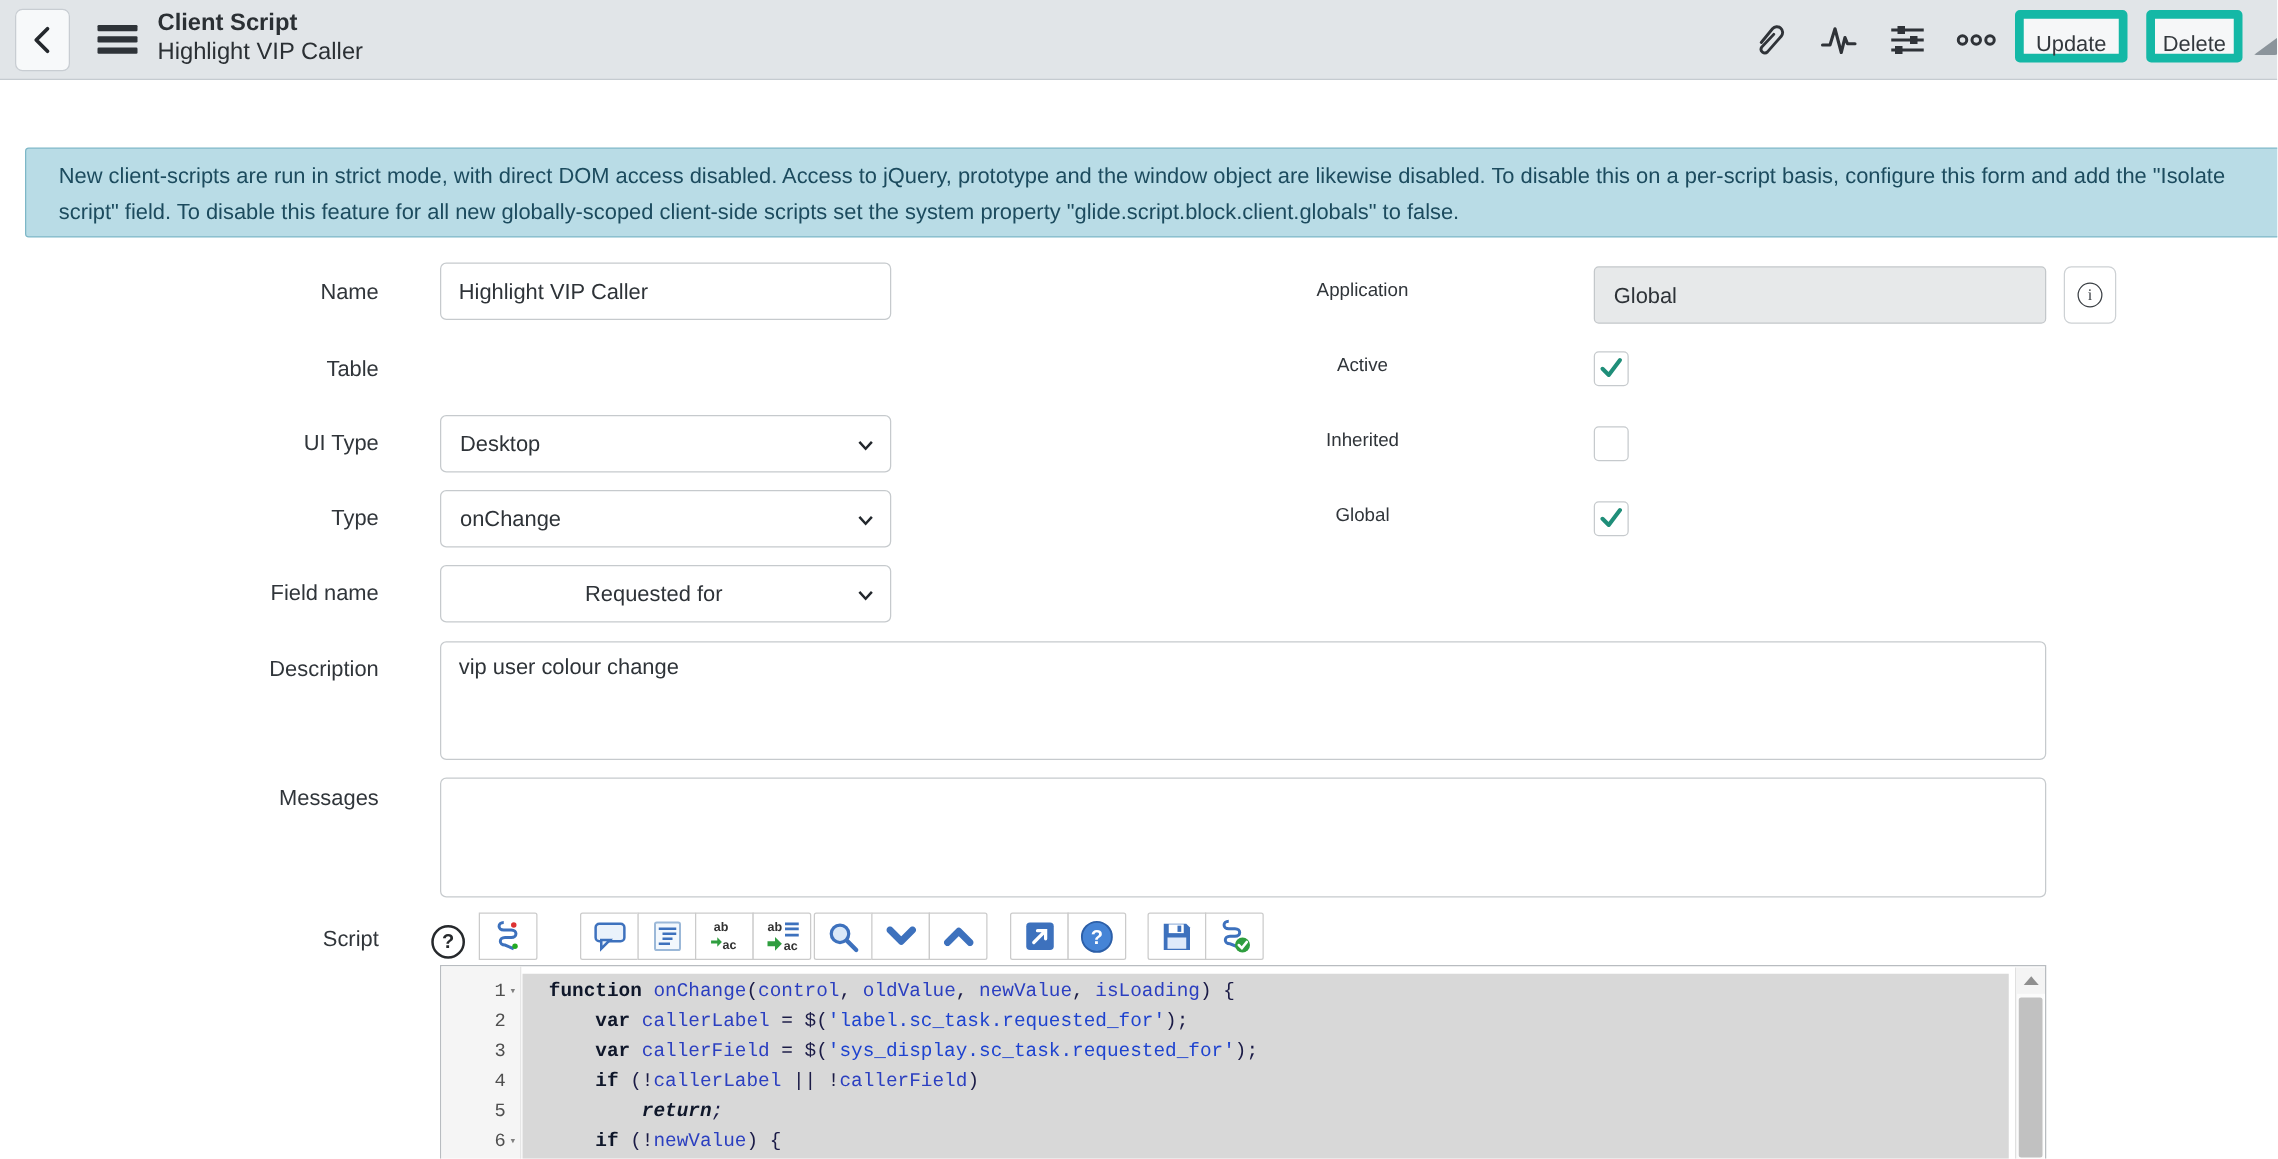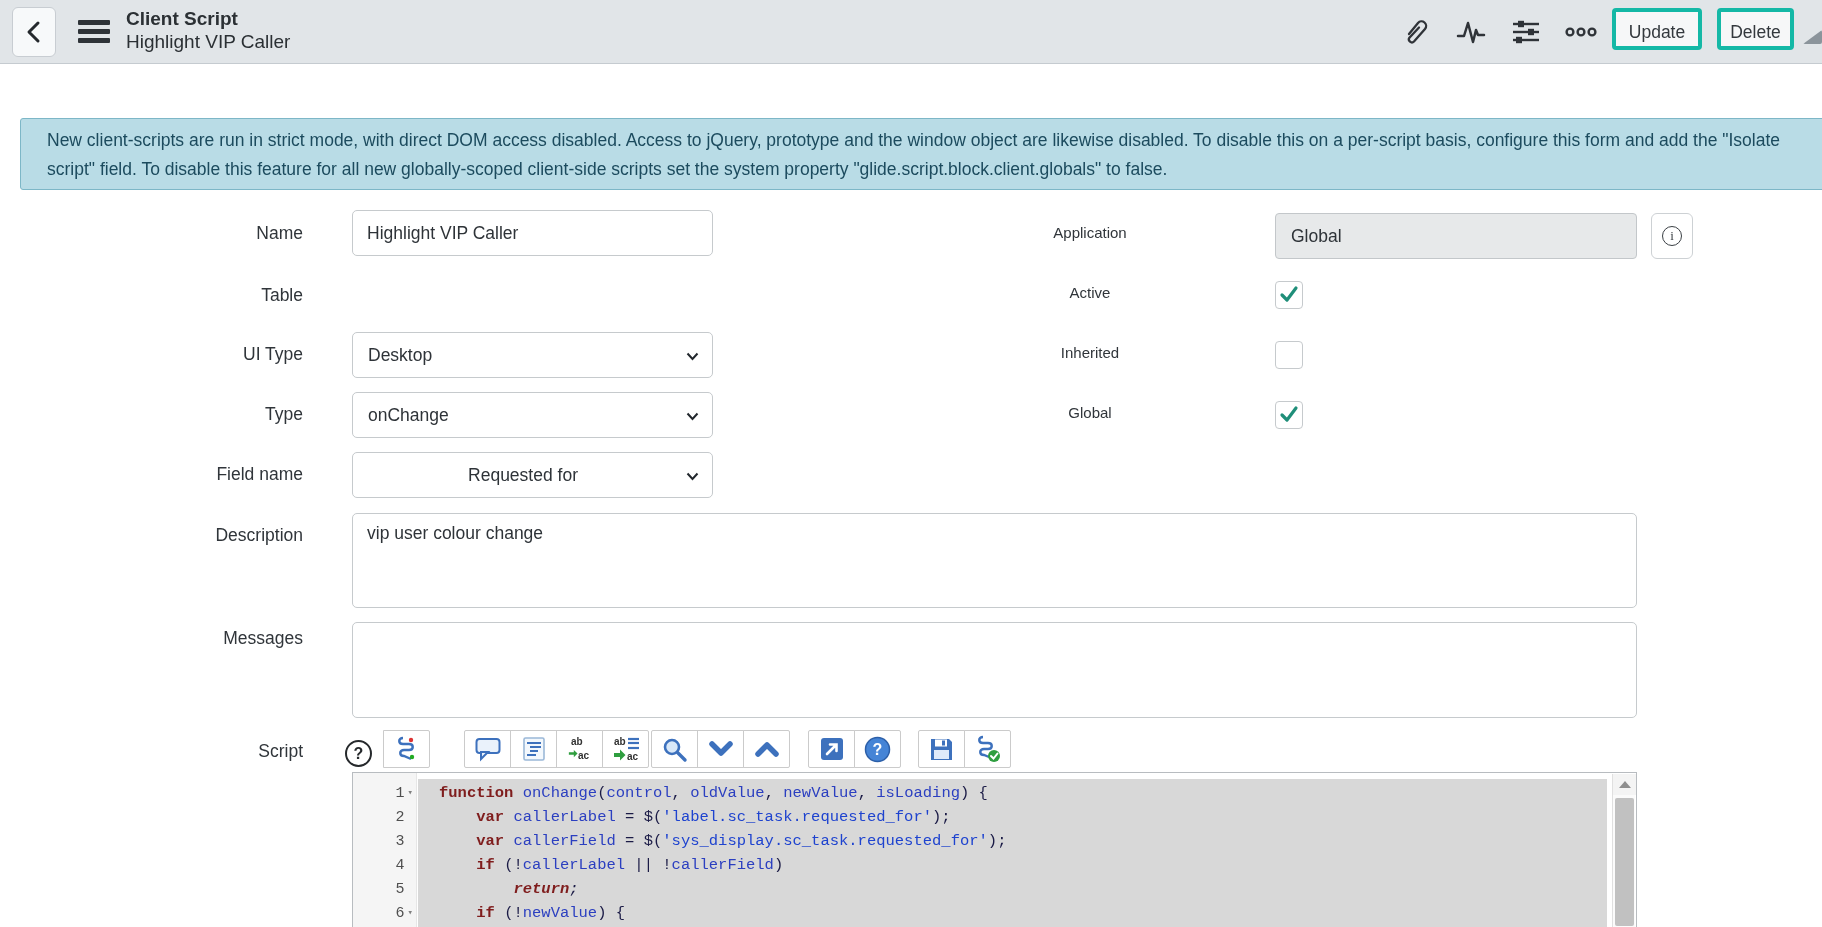--- a/index.html
+++ b/index.html
@@ -12,21 +12,21 @@
             background:#e1e5e8; border-bottom:1px solid #c5cbd0; }
   .back-btn { position:absolute; left:12px; top:7px; width:44px; height:50px;
               background:#f7f9fa; border:1px solid #c8cdd2; border-radius:6px;
               display:flex; align-items:center; justify-content:center; cursor:pointer; }
   .hamburger { position:absolute; left:78px; top:20px; width:32px; height:26px; cursor:pointer; }
   .hamburger div { height:5px; background:#2e3338; border-radius:1px; margin-bottom:4px; }
   .hd-title { position:absolute; left:126px; top:8px; font-size:19px; font-weight:700; color:#2b3034; }
   .hd-sub   { position:absolute; left:126px; top:31px; font-size:19px; color:#2b3034; }
   .hd-icon { position:absolute; top:16px; width:32px; height:32px; cursor:pointer;
              display:flex; align-items:center; justify-content:center; }
-  .hd-btn { position:absolute; top:8px; height:42px; background:#f6f7f8; border:4px solid #14b8a6;
+  .hd-btn { position:absolute; top:8px; height:42px; background:#f6f7f8; border:7px solid #14b8a6;
             border-radius:4px; font-size:17.5px; color:#33383d; text-align:center; line-height:40px; cursor:pointer; }
   .sliver { position:absolute; left:1803px; top:30px; width:19px; height:14px; background:#8b949b;
             clip-path:polygon(0 100%, 100% 0, 100% 100%); border-radius:2px; }
 
   
   .banner { position:absolute; left:20px; top:118px; width:1980px; height:72px;
             background:#b9dce6; border:1px solid #7db7c7; border-radius:3px;
             padding:7px 0 0 26px; color:#1c4b5e; font-size:17.5px; }
   .banner div { white-space:nowrap; line-height:29px; }
 
@@ -73,21 +73,21 @@
   .editor { position:absolute; left:352px; top:772px; width:1285px; height:158px;
             border:1px solid #b8bcc0; background:#fff; overflow:hidden; }
   .gutter { position:absolute; left:0; top:0; bottom:0; width:64px; background:#f5f5f5;
             border-right:1px solid #e6e6e6; }
   .code-bg { position:absolute; left:65px; top:6px; width:1189px; bottom:0; background:#d8d8d8; }
   .gut-row { position:absolute; left:0; width:60px; font-family:"Liberation Mono",monospace;
              font-size:15px; color:#4f4f4f; text-align:right; line-height:22px; }
   .gut-row .fold { color:#808080; font-size:9px; vertical-align:2px; margin-left:3px; }
   .code-line { position:absolute; left:86px; white-space:pre; font-family:"Liberation Mono",monospace;
                font-size:15.5px; line-height:22px; }
-  .tok-k { color:#7f1d1d; font-weight:700; }
+  .tok-k { color:#0f172a; font-weight:700; }
   .tok-v { color:#2b3fc0; }
   .tok-s { color:#1e43cf; }
   .tok-p { color:#1b1b46; }
   .vscroll { position:absolute; right:1px; top:1px; bottom:1px; width:23px; background:#fbfbfb;
              border-left:1px solid #e0e0e0; cursor:pointer; }
   .vs-up { position:absolute; top:0; left:0; width:23px; height:21px; background:#f4f4f4;
            display:flex; align-items:center; justify-content:center; cursor:pointer; }
   .vs-up i { display:block; width:0; height:0; border-left:6px solid transparent;
              border-right:6px solid transparent; border-bottom:7px solid #8f8f8f; }
   .vs-thumb { position:absolute; top:24px; bottom:2px; left:2px; width:19px; background:#c1c1c1;

